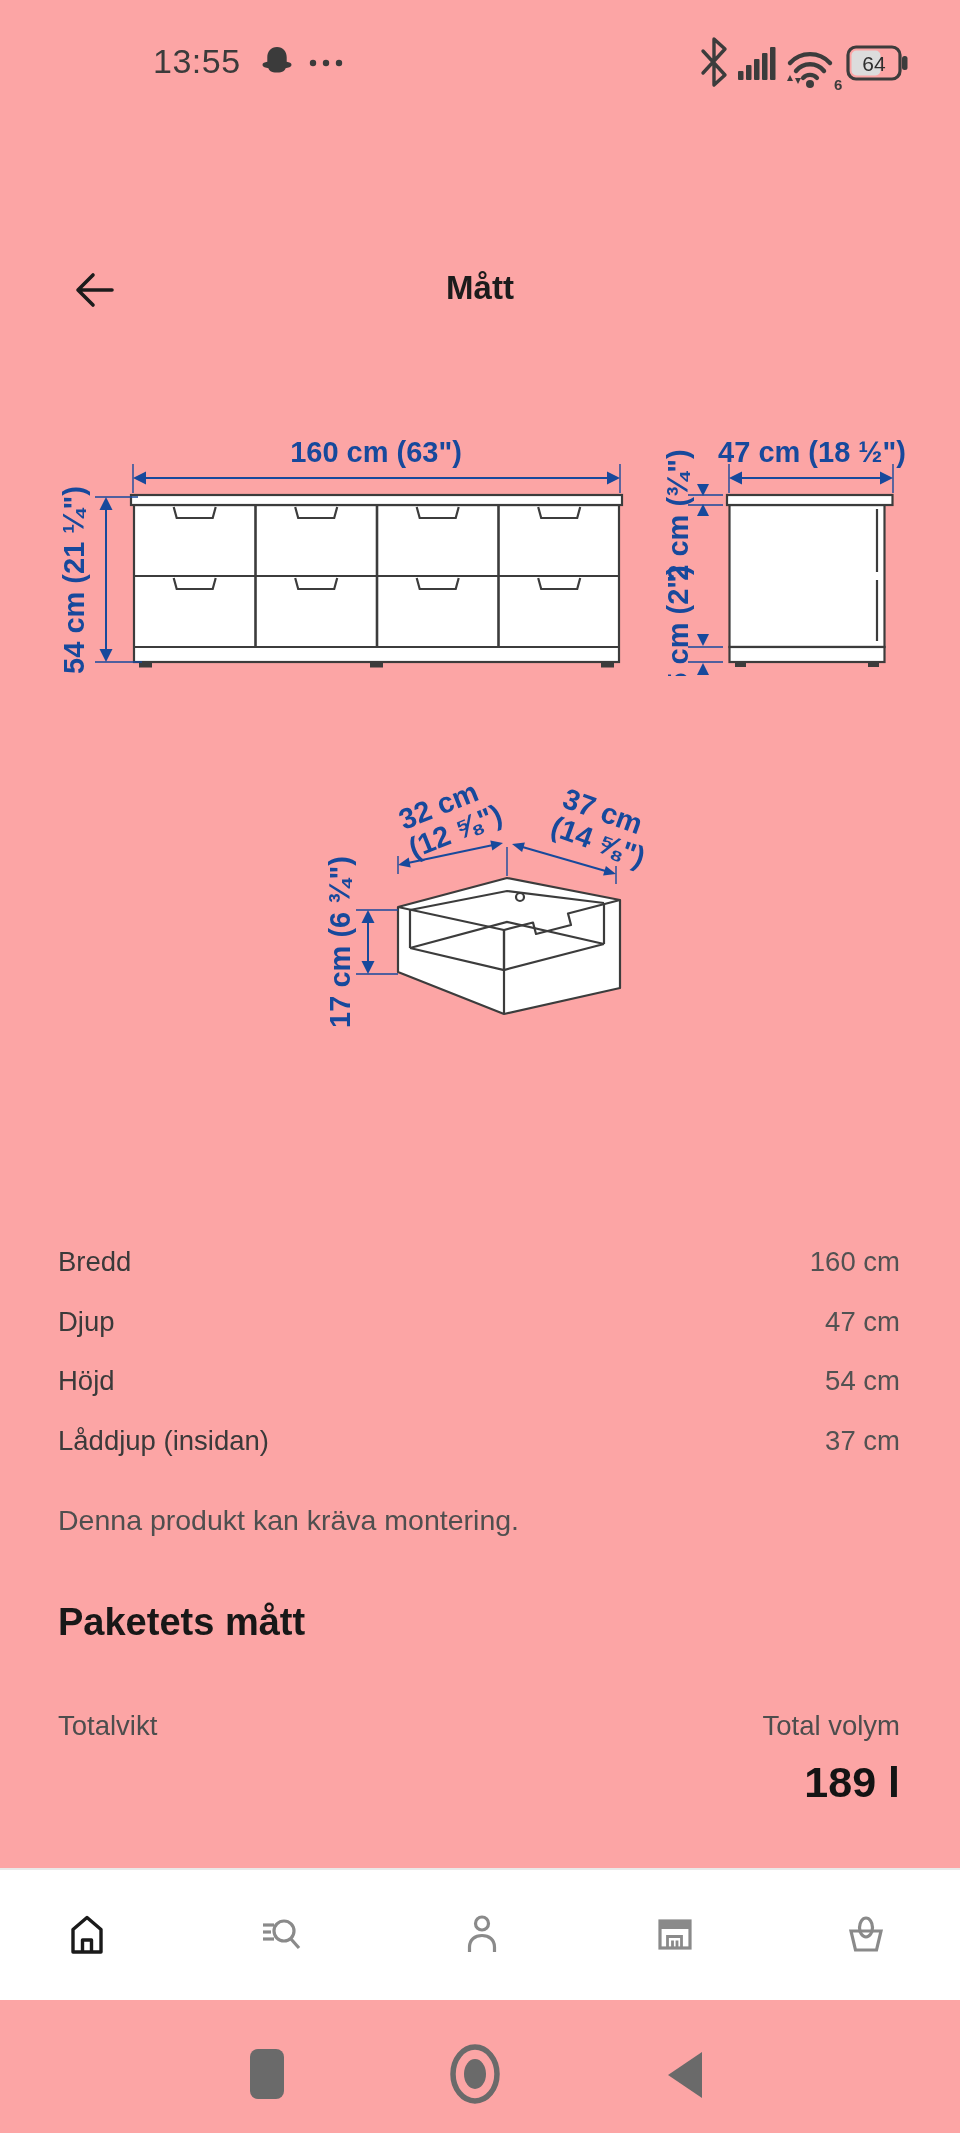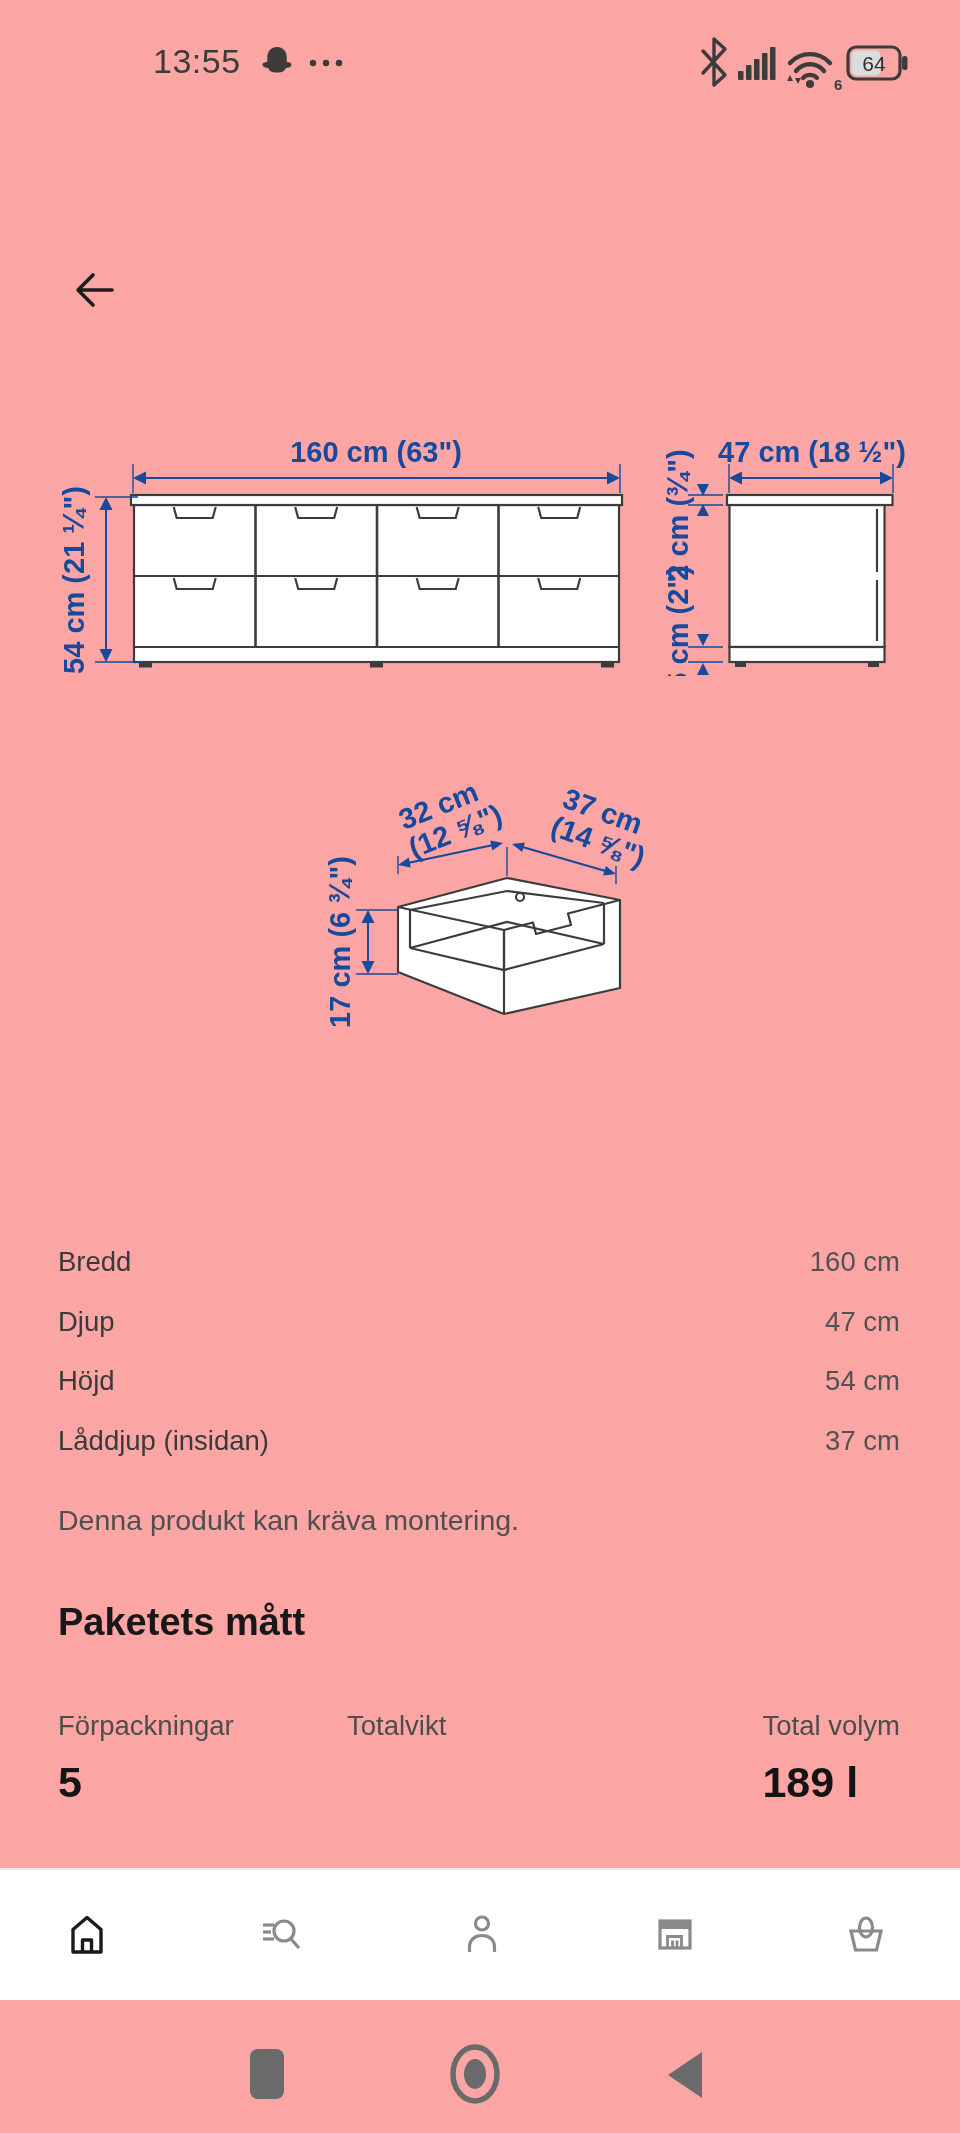--- a/index.html
+++ b/index.html
@@ -22,21 +22,21 @@
   
   .spec-list{left:58px;top:1232px;width:842px;}
   .spec-row{height:59.7px;display:flex;align-items:center;justify-content:space-between;}
   .spec-label{font-size:27.5px;color:#3a3a3a;}
   .spec-value{font-size:27.5px;color:#525252;}
   .assembly-note{left:58px;top:1504px;font-size:28.5px;color:#4f4f4f;}
   .pkg-title{left:58px;top:1601px;font-size:38px;font-weight:bold;color:#181818;}
   .pkg-row{left:58px;top:1710px;width:842px;display:flex;}
   .pkg-col1{width:289px;}
   .pkg-col2{flex:1;}
-  .pkg-col3{text-align:left;}
+  .pkg-col3{text-align:right;}
   .pkg-label{font-size:27.5px;color:#4d4d4d;margin-bottom:16px;}
   .pkg-value{font-size:43px;font-weight:bold;color:#141414;}
   .nav-divider{left:0;top:1868px;width:960px;height:2px;background:#e9e9e9;}
   .bottom-nav{left:0;top:1870px;width:960px;height:130px;background:#fff;}
   .nav-item{position:absolute;top:40px;width:48px;height:48px;}
 </style>
 </head>
 <body>
 
 <div class="screen">
@@ -79,20 +79,21 @@
       </g>
     </svg>
   </div>
 
   <div class="abs" style="left:0;top:120px;width:960px;height:110px;">
     <svg class="abs" style="left:70px;top:146px;cursor:pointer" width="50" height="48" viewBox="0 0 50 48">
       <g>
         <path d="M42 24 H9 M23 9 L8 24 L23 39" fill="none" stroke="#1c1c1c" stroke-width="3.6" stroke-linecap="round" stroke-linejoin="round"></path>
       </g>
     </svg>
+    <div class="abs page-title">Mått</div>
   </div>
 
   <svg class="abs" style="left:60px;top:428px" width="585" height="248" viewBox="60 428 585 248">
 
     <rect class="lnw" x="134" y="505" width="485" height="157"></rect>
     <line class="lnb" x1="255.5" y1="505" x2="255.5" y2="647"></line>
     <line class="lnb" x1="377" y1="505" x2="377" y2="647"></line>
     <line class="lnb" x1="498.5" y1="505" x2="498.5" y2="647"></line>
     <line class="ln" x1="134" y1="576" x2="619" y2="576"></line>
     <line class="ln" x1="134" y1="647" x2="619" y2="647"></line>
@@ -212,24 +213,20 @@
     <div class="spec-row">
       <span class="spec-label">Låddjup (insidan)</span>
       <span class="spec-value">37 cm</span>
     </div>
   </div>
 
   <div class="abs assembly-note">Denna produkt kan kräva montering.</div>
 
   <div class="abs pkg-title">Paketets mått</div>
   <div class="abs pkg-row">
-    <div class="pkg-col1">
-      <div class="pkg-label">Förpackningar</div>
-      <div class="pkg-value">5</div>
-    </div>
     <div class="pkg-col2">
       <div class="pkg-label">Totalvikt</div>
     </div>
     <div class="pkg-col3">
       <div class="pkg-label">Total volym</div>
       <div class="pkg-value">189 l</div>
     </div>
   </div>
 
   <div class="abs nav-divider"></div>

